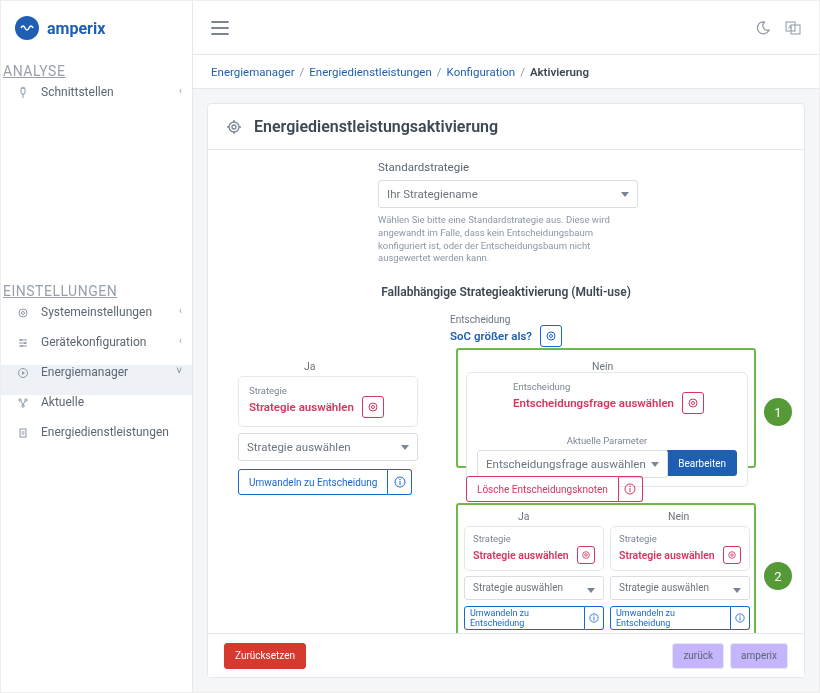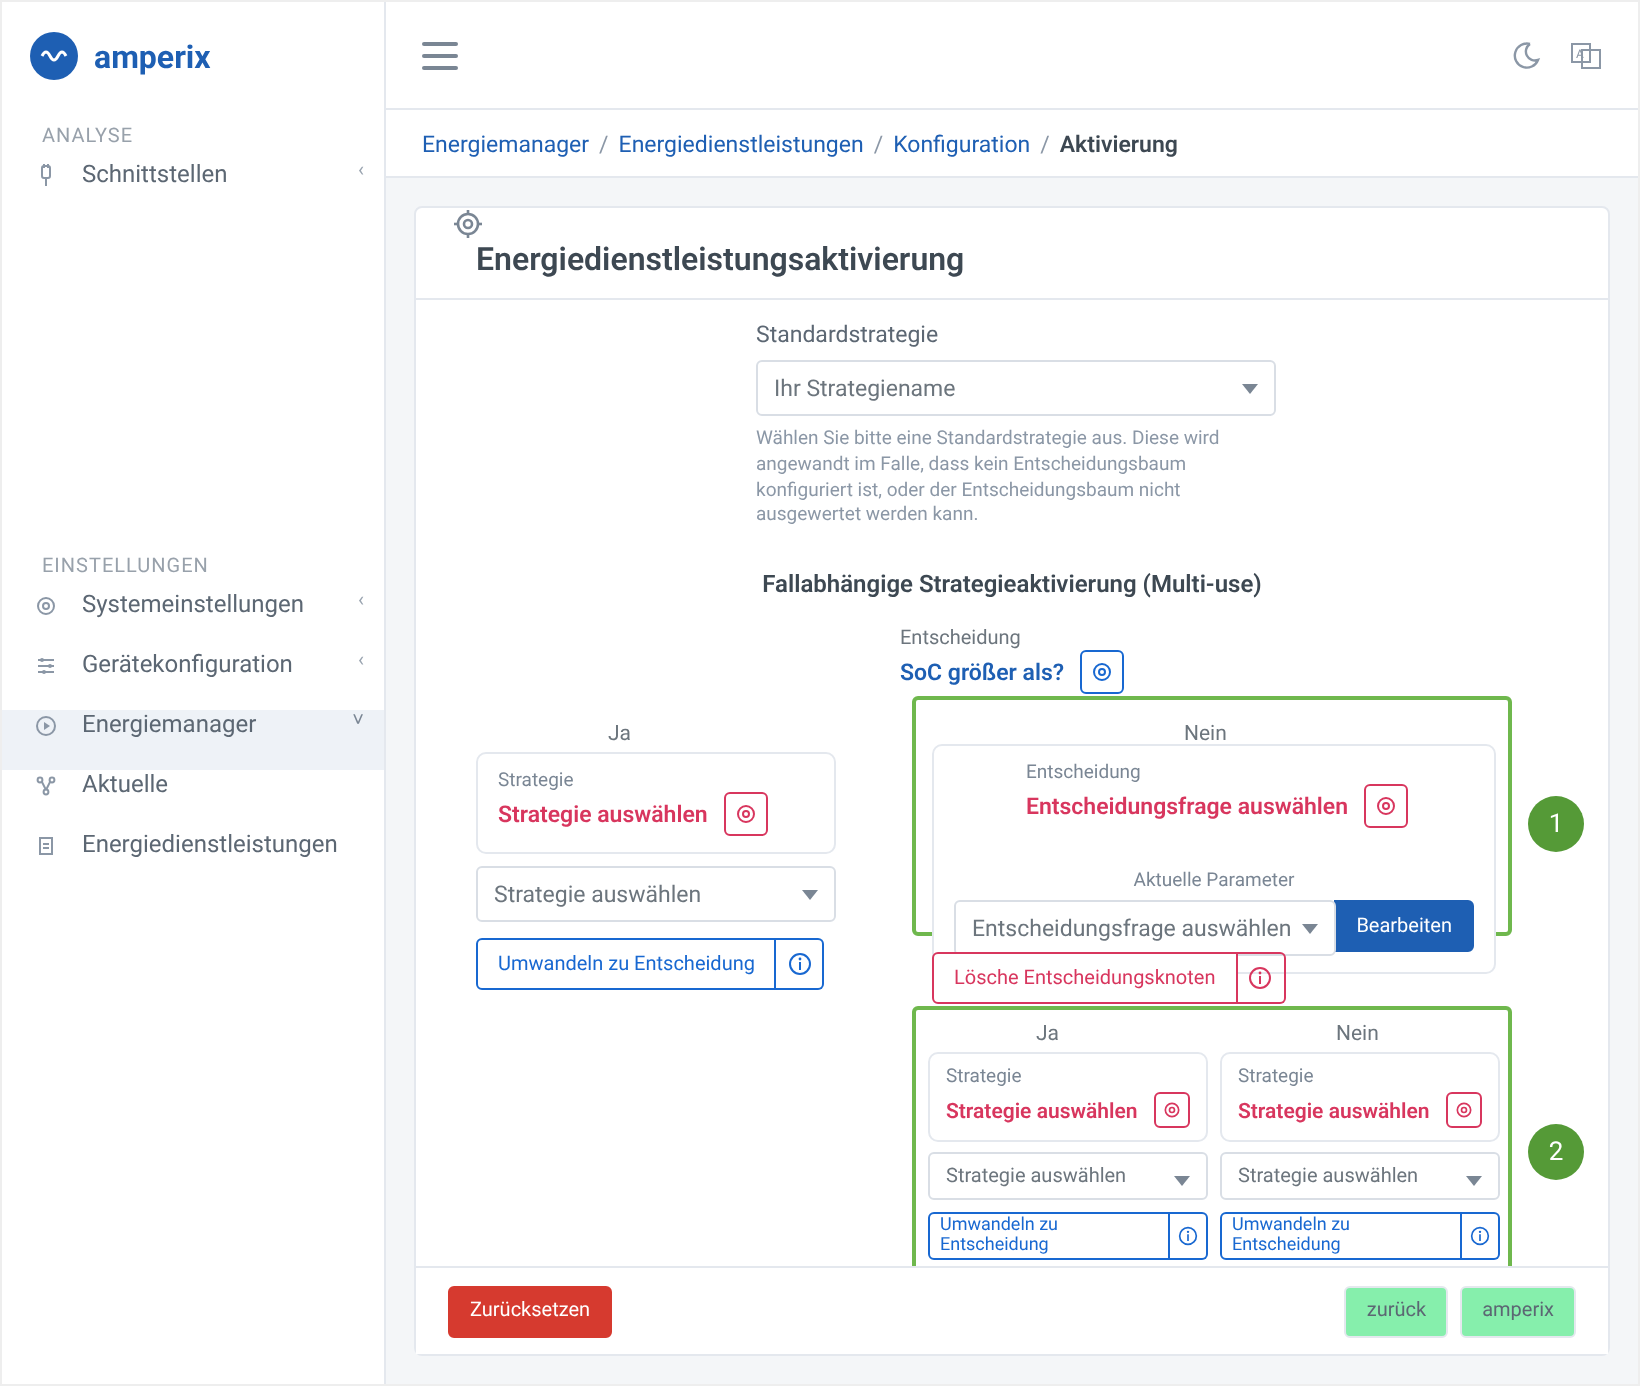--- a/index.html
+++ b/index.html
@@ -15,42 +15,42 @@
     --green:#559a37;
   }
   *{box-sizing:border-box;font-family:-apple-system,BlinkMacSystemFont,'Segoe UI',Roboto,sans-serif;}
   body{margin:0;background:#fff;color:var(--text);}
   .frame{width:820px;height:693px;margin:0 auto;position:relative;overflow:hidden;border:1px solid #eee;}
   
   .sidebar{position:absolute;left:0;top:0;width:192px;height:100%;background:#fff;border-right:1px solid var(--border);}
   .brand{height:54px;display:flex;align-items:center;padding-left:14px;}
   .brand .logo{width:24px;height:24px;border-radius:50%;background:var(--blue);display:inline-flex;align-items:center;justify-content:center;color:#fff;font-size:11px;}
   .brand .name{margin-left:8px;font-weight:700;font-size:16px;color:var(--blue);}
-  .sect-label{font-size:10px;letter-spacing:.5px;color:#98a1ab;padding:8px 0 6px 20px;}
+  .sect-label{font-size:14px;letter-spacing:.5px;color:#98a1ab;padding:8px 0 6px 2px;text-decoration:underline;}
   .nav-item{display:flex;align-items:flex-start;height:30px;padding:0 10px 0 14px;font-size:12px;color:#5c6773;cursor:pointer;position:relative;}
   .nav-item .ico{width:16px;height:16px;display:inline-flex;align-items:center;justify-content:center;color:#8b97a6;}
   .nav-item .lbl{flex:1;margin-left:10px;}
   .nav-item .chev{font-size:10px;color:#9aa4b0;}
   .nav-item.active{background:#eef2f7;}
   .nav-item.expanded .chev{color:#7a8694;}
   .nav-gap{height:160px;}
   
   .topbar{position:absolute;left:192px;right:0;top:0;height:54px;display:flex;align-items:center;padding:0 18px;border-bottom:1px solid var(--border);}
   .hamb{width:18px;height:14px;display:inline-flex;flex-direction:column;justify-content:space-between;cursor:pointer;}
   .hamb span{height:2px;background:#7a8694;border-radius:1px;}
   .topbar .rt{margin-left:auto;display:flex;gap:14px;color:#7a8694;}
   
   .crumbs{position:absolute;left:192px;right:0;top:54px;height:34px;display:flex;align-items:center;padding:0 18px;font-size:11.5px;color:#6c757d;border-bottom:1px solid var(--border);}
   .crumbs a{color:var(--blue);text-decoration:none;}
   .crumbs .sep{margin:0 5px;color:#8b97a6;}
   .crumbs .cur{font-weight:600;color:#3d4852;}
   
   .content{position:absolute;left:192px;right:0;top:88px;bottom:0;background:var(--light);padding:14px 14px 14px 14px;overflow:hidden;}
   .card{background:#fff;border:1px solid var(--border);border-radius:4px;padding:0;height:100%;position:relative;}
-  .card-head{display:flex;align-items:flex-start;height:46px;padding:0 18px;border-bottom:1px solid var(--border);flex-direction:column;}
+  .card-head{display:flex;align-items:center;height:46px;padding:0 18px;border-bottom:1px solid var(--border);}
   .card-head .gear{color:#7a8694;}
   .card-head h2{font-size:16px;font-weight:600;margin:0 0 0 12px;color:#3d4852;}
   .card-body{padding:10px 20px 0 20px;position:relative;height:calc(100% - 90px);}
   .std-block{width:260px;margin-left:150px;}
   .std-block .tt{font-size:11.5px;color:#5c6773;margin-bottom:6px;}
   .sel,select.sel{width:100%;height:28px;border:1px solid #d9dee5;border-radius:3px;background:#fff;font-size:11.5px;color:#6c757d;padding:0 8px;appearance:none;-webkit-appearance:none;position:relative;}
   .sel-wrap{position:relative;}
   .sel-wrap:after{content:'';position:absolute;right:9px;top:12px;border-left:4px solid transparent;border-right:4px solid transparent;border-top:5px solid #7a8694;}
   .help{font-size:9.5px;line-height:1.35;color:#8b97a6;margin-top:6px;}
   .sub-title{text-align:center;font-size:12px;font-weight:600;color:#3d4852;margin-top:20px;margin-bottom:10px;}
@@ -65,21 +65,21 @@
   .panel{border:1px solid #e4e8ee;border-radius:5px;padding:8px 10px 8px 10px;background:#fff;}
   .panel .sm{font-size:9.5px;color:#7a8694;}
   .panel .st{font-size:11.5px;font-weight:600;color:var(--pink);}
   .greenbox{position:absolute;border:2px solid #6fb84d;border-radius:3px;}
   .badge{position:absolute;width:28px;height:28px;border-radius:50%;background:var(--green);color:#fff;display:flex;align-items:center;justify-content:center;font-size:13px;font-weight:400;}
   .btn{display:inline-flex;align-items:center;justify-content:center;height:26px;padding:0 10px;font-size:10px;border-radius:3px;cursor:pointer;border:1px solid transparent;}
   .btn-outline-blue{border-color:var(--blue2);color:var(--blue2);background:#fff;}
   .btn-blue{background:var(--blue);color:#fff;border-color:var(--blue);}
   .btn-outline-red{border-color:var(--pink);color:var(--pink);background:#fff;}
   .btn-red{background:var(--red);color:#fff;border-color:var(--red);}
-  .btn-light{background:#86efac;color:#5c6773;border-color:#e4e8ee;}
+  .btn-light{background:#c4b5fd;color:#5c6773;border-color:#e4e8ee;}
   .iconcell{display:inline-flex;width:24px;height:26px;border:1px solid var(--blue2);border-left:0;border-radius:0 3px 3px 0;align-items:center;justify-content:center;color:var(--blue2);}
   .btn-pair{display:flex;}
   .btn-pair .btn{border-radius:3px 0 0 3px;}
   .small-sel{height:26px;}
   .footer{position:absolute;left:0;right:0;bottom:0;height:44px;border-top:1px solid var(--border);display:flex;align-items:center;padding:0 16px;background:#fff;}
   .footer .sp{flex:1;}
   
   svg{display:block;}
 </style>
 </head>

